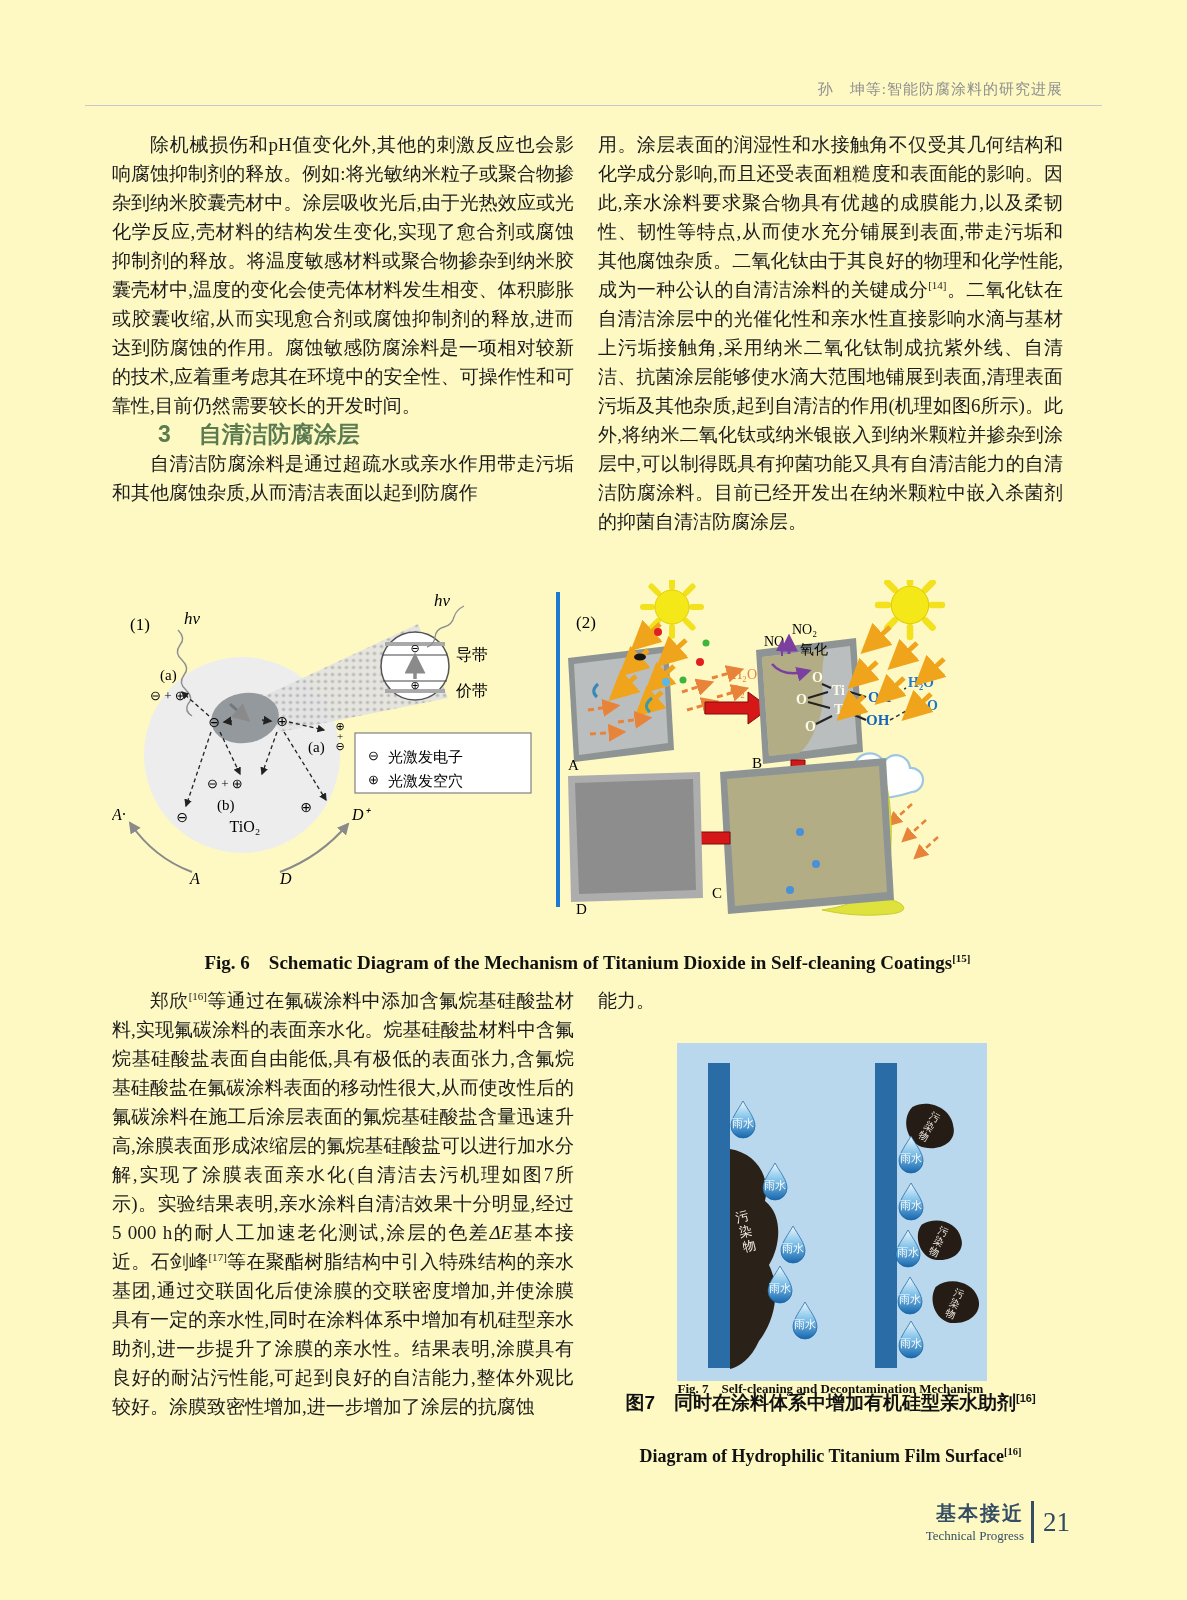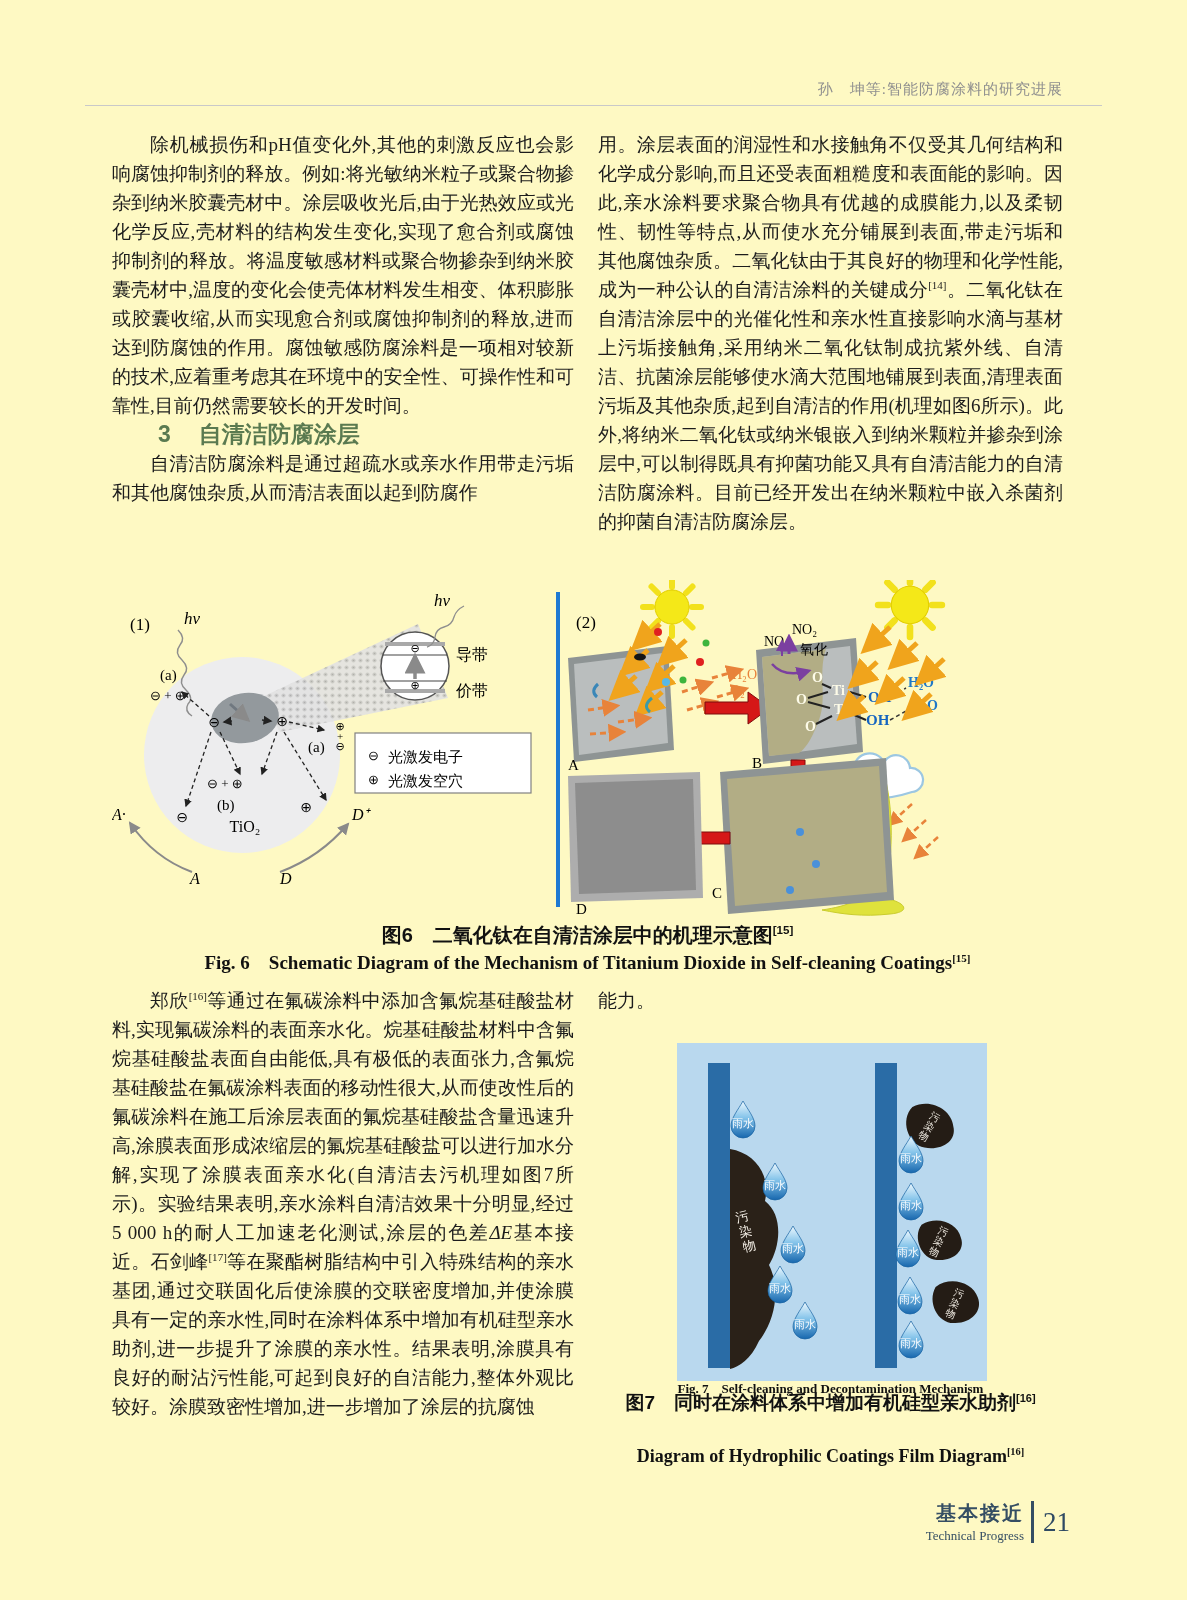--- a/index.html
+++ b/index.html
@@ -293,21 +293,20 @@
         <polygon points="15,203 133,199 136,310 19,314" fill="#8d8d8d"></polygon>
       </g>
 
       <text x="8" y="190" font-size="15">A</text>
       <text x="192" y="188" font-size="15">B</text>
       <text x="152" y="318" font-size="15">C</text>
       <text x="16" y="334" font-size="15">D</text>
     </svg>
   </div>
 
-  <div class="cap cap-cn6"><span>图6　二氧化钛在自清洁涂层中的机理示意图</span><sup>[15]</sup></div>
   <div class="cap cap-en6"><span>Fig. 6　Schematic Diagram of the Mechanism of Titanium Dioxide in Self-cleaning Coatings</span><sup>[15]</sup></div>
 
   <div class="col left-bottom">
     <p><span>郑欣</span><sup>[16]</sup><span>等通过在氟碳涂料中添加含氟烷基硅酸盐材料,实现氟碳涂料的表面亲水化。烷基硅酸盐材料中含氟烷基硅酸盐表面自由能低,具有极低的表面张力,含氟烷基硅酸盐在氟碳涂料表面的移动性很大,从而使改性后的氟碳涂料在施工后涂层表面的氟烷基硅酸盐含量迅速升高,涂膜表面形成浓缩层的氟烷基硅酸盐可以进行加水分解,实现了涂膜表面亲水化(自清洁去污机理如图7所示)。实验结果表明,亲水涂料自清洁效果十分明显,经过5 000 h的耐人工加速老化测试,涂层的色差</span><i>ΔE</i><span>基本接近。石剑峰</span><sup>[17]</sup><span>等在聚酯树脂结构中引入特殊结构的亲水基团,通过交联固化后使涂膜的交联密度增加,并使涂膜具有一定的亲水性,同时在涂料体系中增加有机硅型亲水助剂,进一步提升了涂膜的亲水性。结果表明,涂膜具有良好的耐沾污性能,可起到良好的自洁能力,整体外观比较好。涂膜致密性增加,进一步增加了涂层的抗腐蚀</span></p>
   </div>
 
   <div class="col right-lead">
     <p class="noindent">能力。</p>
   </div>
 
@@ -406,21 +405,21 @@
         <g transform="translate(234,295)">
             <use href="#dropShape" fill="url(#dropGrad)" stroke="#1460a0" stroke-width="0.7"></use>
             <text y="9" text-anchor="middle" font-size="11" fill="#fff">雨水</text>
           </g>
       </g>
     </svg>
   </div>
 
   <div class="cap cap-cn7"><span>图7　同时在涂料体系中增加有机硅型亲水助剂</span><sup>[16]</sup></div>
   <div class="cap cap-en71">Fig. 7　Self-cleaning and Decontamination Mechanism</div>
-  <div class="cap cap-en72"><span>Diagram of Hydrophilic Coatings Film Diagram</span><sup>[16]</sup></div>
+  <div class="cap cap-en72"><span>Diagram of Hydrophilic Titanium Film Surface</span><sup>[16]</sup></div>
 
   <div class="footer">
     <div class="ft-txt">
       <div class="ft-cn">基本接近</div>
       <div class="ft-en">Technical Progress</div>
     </div>
     <div class="ft-bar"></div>
     <div class="ft-page">21</div>
   </div>
 

